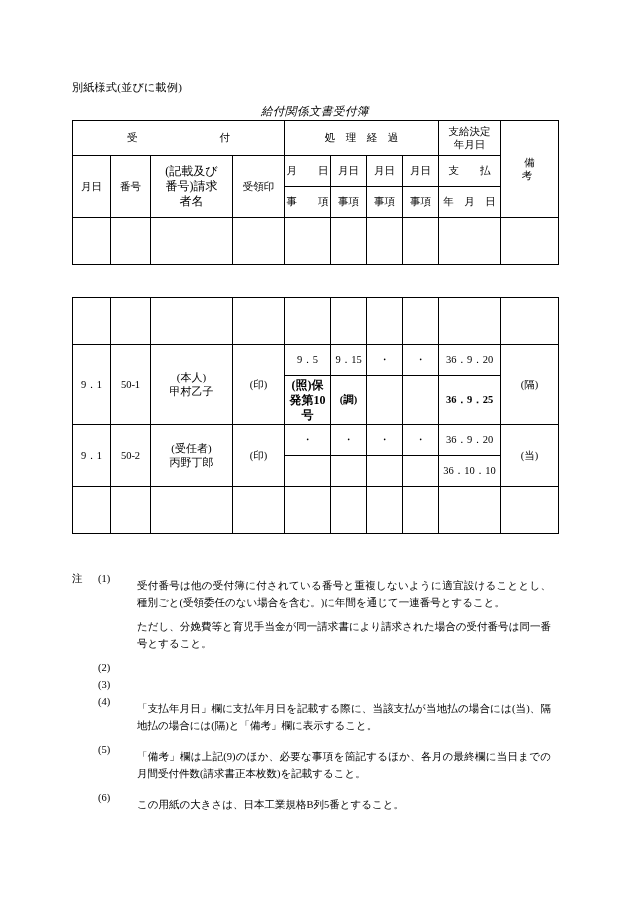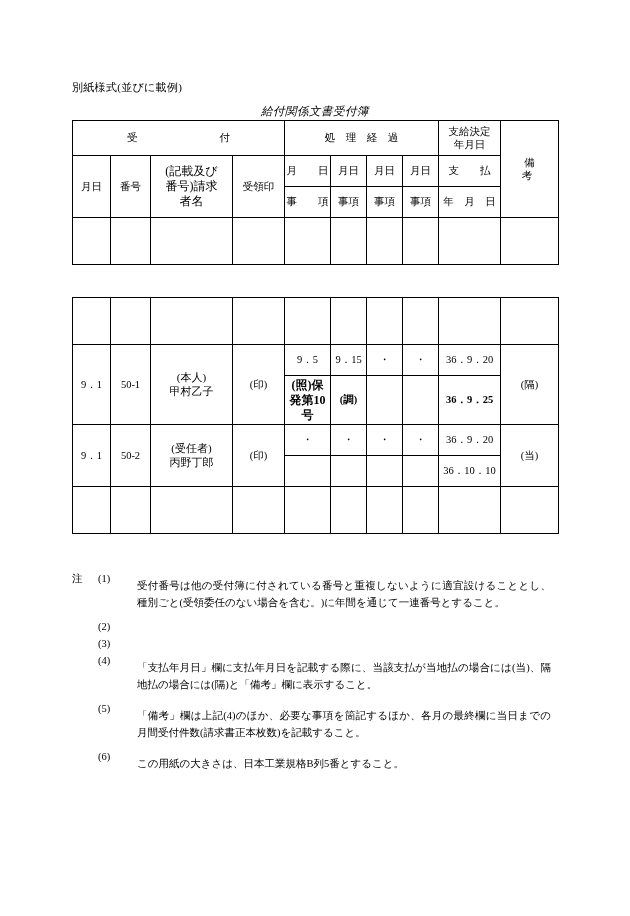--- a/index.html
+++ b/index.html
@@ -279,20 +279,21 @@
       </table>
   </div>
 
   <div class="notes">
 
     <div class="note-row">
       <div class="note-kanji">注</div>
       <div class="note-num">(1)</div>
       <div class="note-body">
         <p>受付番号は他の受付簿に付されている番号と重複しないように適宜設けることとし、種別ごと(受領委任のない場合を含む。)に年間を通じて一連番号とすること。</p>
+        <p>ただし、分娩費等と育児手当金が同一請求書により請求された場合の受付番号は同一番号とすること。</p>
       </div>
     </div>
 
     <div class="note-row">
       <div class="note-kanji"></div>
       <div class="note-num">(2)</div>
     </div>
 
     <div class="note-row">
       <div class="note-kanji"></div>
@@ -304,21 +305,21 @@
       <div class="note-num">(4)</div>
       <div class="note-body">
         <p>「支払年月日」欄に支払年月日を記載する際に、当該支払が当地払の場合には(当)、隔地払の場合には(隔)と「備考」欄に表示すること。</p>
       </div>
     </div>
 
     <div class="note-row">
       <div class="note-kanji"></div>
       <div class="note-num">(5)</div>
       <div class="note-body">
-        <p>「備考」欄は上記(4)のほか、必要な事項を箇記するほか、各月の最終欄に当日までの月間受付件数(請求書正本枚数)を記載すること。</p>
+        <p>「備考」欄は上記(9)のほか、必要な事項を箇記するほか、各月の最終欄に当日までの月間受付件数(請求書正本枚数)を記載すること。</p>
       </div>
     </div>
 
     <div class="note-row">
       <div class="note-kanji"></div>
       <div class="note-num">(6)</div>
       <div class="note-body">
         <p>この用紙の大きさは、日本工業規格B列5番とすること。</p>
       </div>
     </div>

